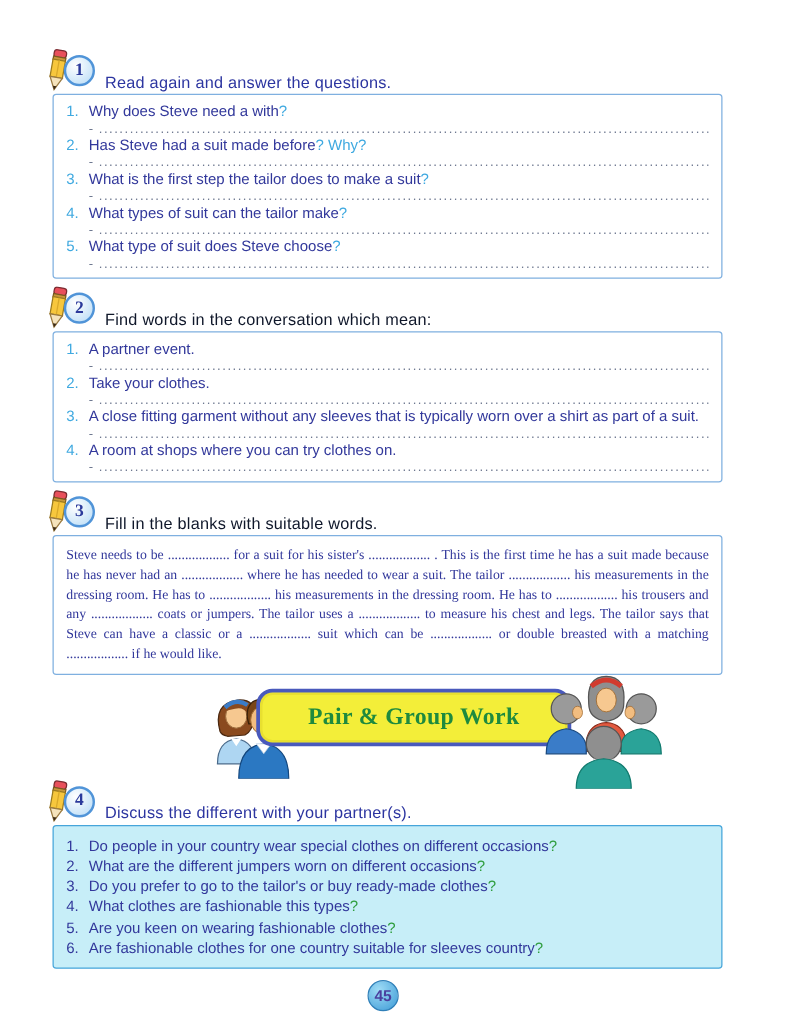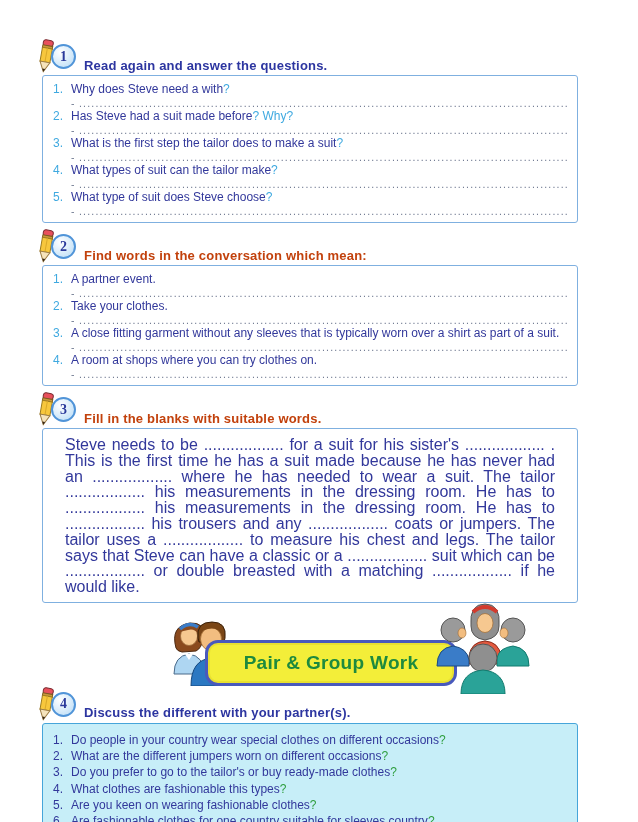--- a/index.html
+++ b/index.html
@@ -7,46 +7,46 @@
         font-family:"Liberation Sans",sans-serif;box-sizing:border-box;padding-top:42px;}
   .content{margin-left:42px;width:536px;}
   
   .ex-header{display:flex;align-items:center;height:30px;margin-left:-6px;margin-bottom:3px;}
   .badge-wrap{position:relative;width:44px;height:32px;flex:0 0 44px;}
   .badge{position:absolute;left:15px;top:3px;width:21px;height:21px;border-radius:50%;
          border:2px solid #5094d8;background:radial-gradient(circle at 35% 30%,#ffffff,#b7dbf6);
          color:#2b3a9b;font:bold 14px "Liberation Serif",serif;
          display:flex;align-items:center;justify-content:center;}
   .pencil{position:absolute;left:1px;top:-2px;}
-  .ex-title{font-size:13px;font-weight:bold;margin:16px 0 0 4px;letter-spacing:0.2px;}
+  .ex-title{font-size:13px;font-weight:normal;margin:16px 0 0 4px;letter-spacing:0.2px;}
   .t-dark{color:#2c35a0;}
-  .t-cyan{color:#c2410c;}
+  .t-cyan{color:#0f172a;}
   
   .box{border:1.6px solid #7fb0e0;border-radius:3px;background:#fff;padding:6px 10px 5px 10px;}
   .box4{background:#c7eef8;border-color:#46a5da;padding:8px 10px;}
   .sect{margin-bottom:9px;}
   
   .li{display:flex;line-height:14.5px;font-size:12px;color:#32389b;}
   .li .num{flex:0 0 18px;}
   .li .txt{flex:1;}
   .cy{color:#3fa9e0;}
   .gr{color:#2f9e3f;}
   .nd{color:#32389b;}
   .ans{display:flex;line-height:12.5px;font-size:10.5px;color:#6e7890;padding-left:18px;}
   .ans .dash{flex:0 0 8px;}
   .ans .dots{flex:1;overflow:hidden;white-space:nowrap;letter-spacing:1.2px;}
   
-  .para{font-size:16px;line-height:15.8px;color:#32389b;text-align:justify;margin:2px 12px;}
+  .para{font-size:11px;line-height:15.8px;color:#32389b;text-align:justify;margin:2px 0;font-family:Liberation Serif, serif;}
   
   .li4{line-height:16.2px;}
   
   .banner{position:relative;height:78px;margin-bottom:0px;}
-  .pill{position:absolute;left:163px;top:28px;width:246px;height:40px;background:#f3ee39;
+  .pill{position:absolute;left:163px;top:2px;width:246px;height:40px;background:#f3ee39;
         border:3px solid #4959bc;border-radius:13px;display:flex;align-items:center;justify-content:center;
-        box-shadow:inset 0 0 0 2px #e8e030;}
+        box-shadow:inset 0 0 0 2px #e8e030;font-family:Liberation Serif, serif;}
   .pill-label{font-size:19px;font-weight:bold;color:#1e8a3e;letter-spacing:0.3px;}
   .people-left{position:absolute;left:124px;top:2px;}
   .people-right{position:absolute;left:393px;top:-12px;}
   
   .page-num{width:25px;height:25px;border-radius:50%;margin-left:252px;margin-top:6px;
             border:1.5px solid #2f7fb8;background:radial-gradient(circle at 35% 30%,#9fdcf6,#3d9ad6);
             color:#4a3f9e;font-size:12.5px;font-weight:bold;
             display:flex;align-items:center;justify-content:center;box-sizing:border-box;}
 </style>
 </head>

